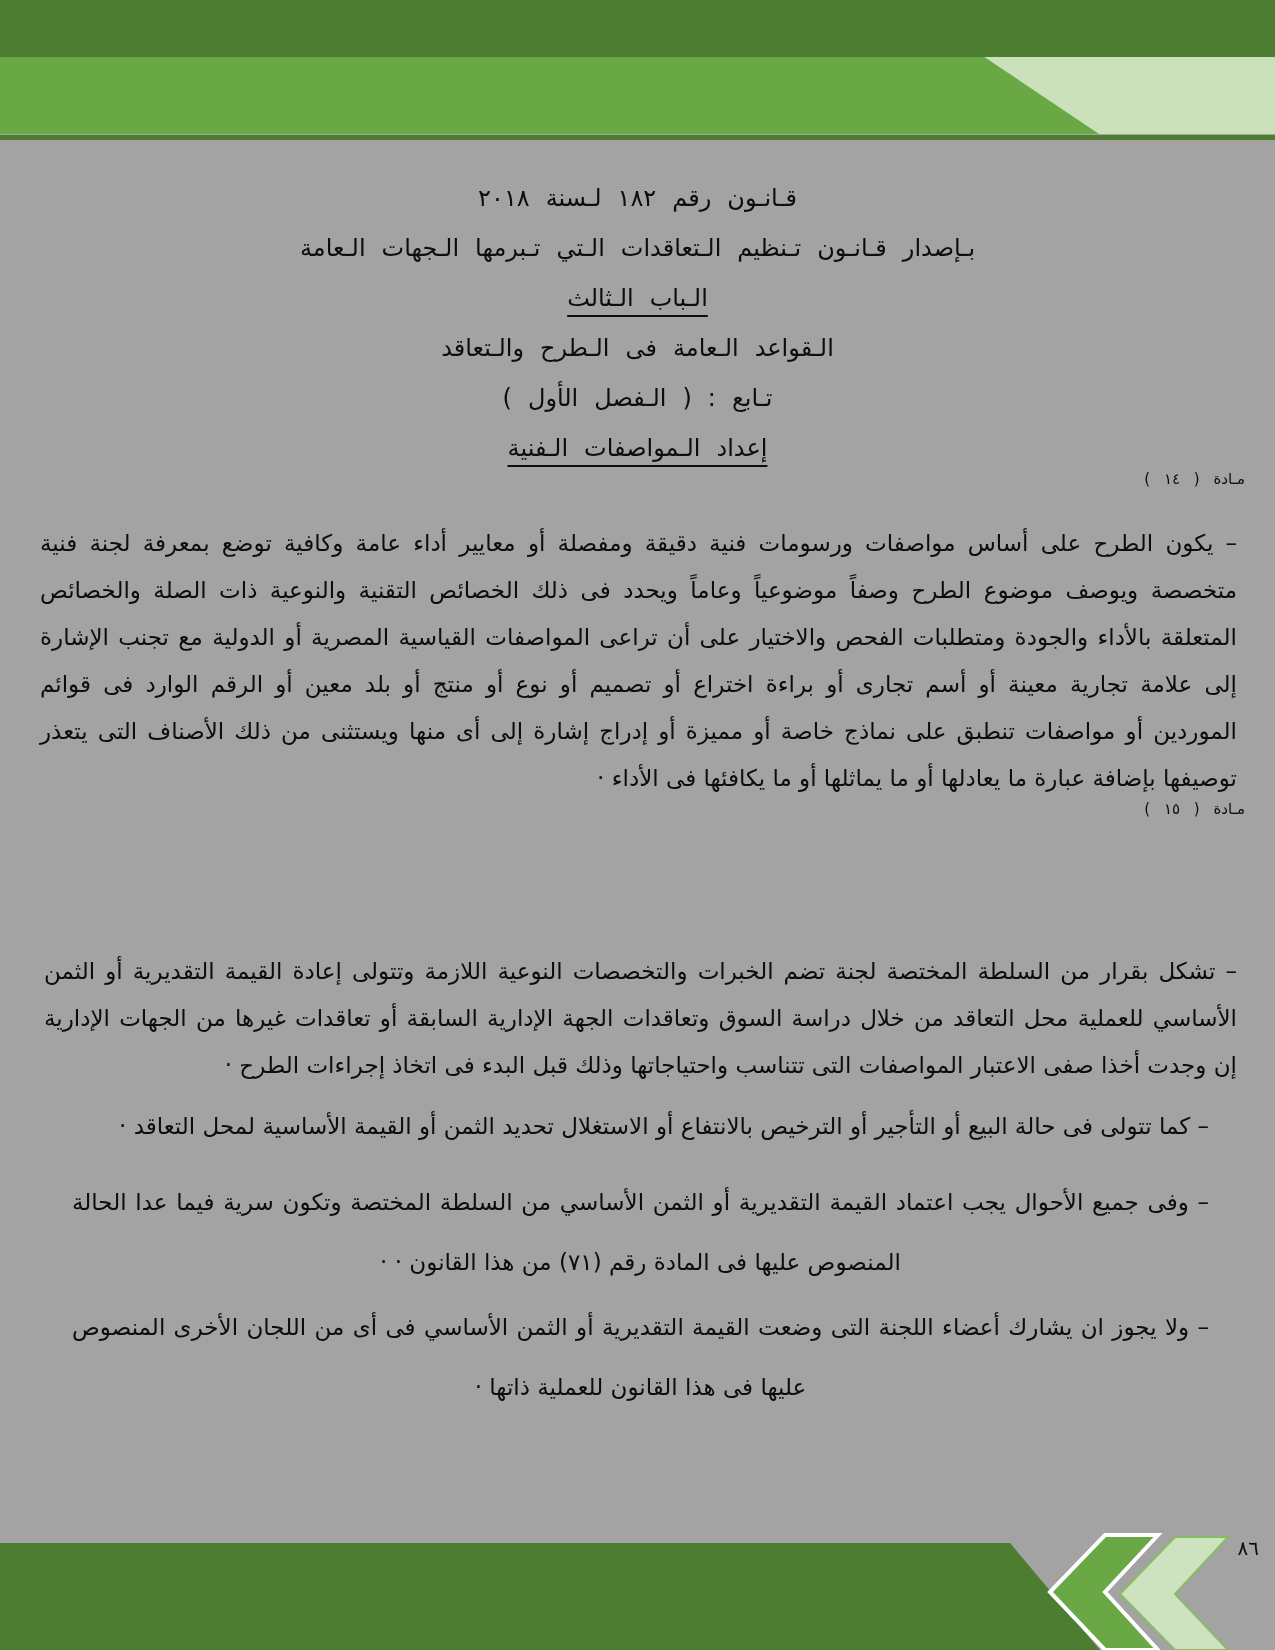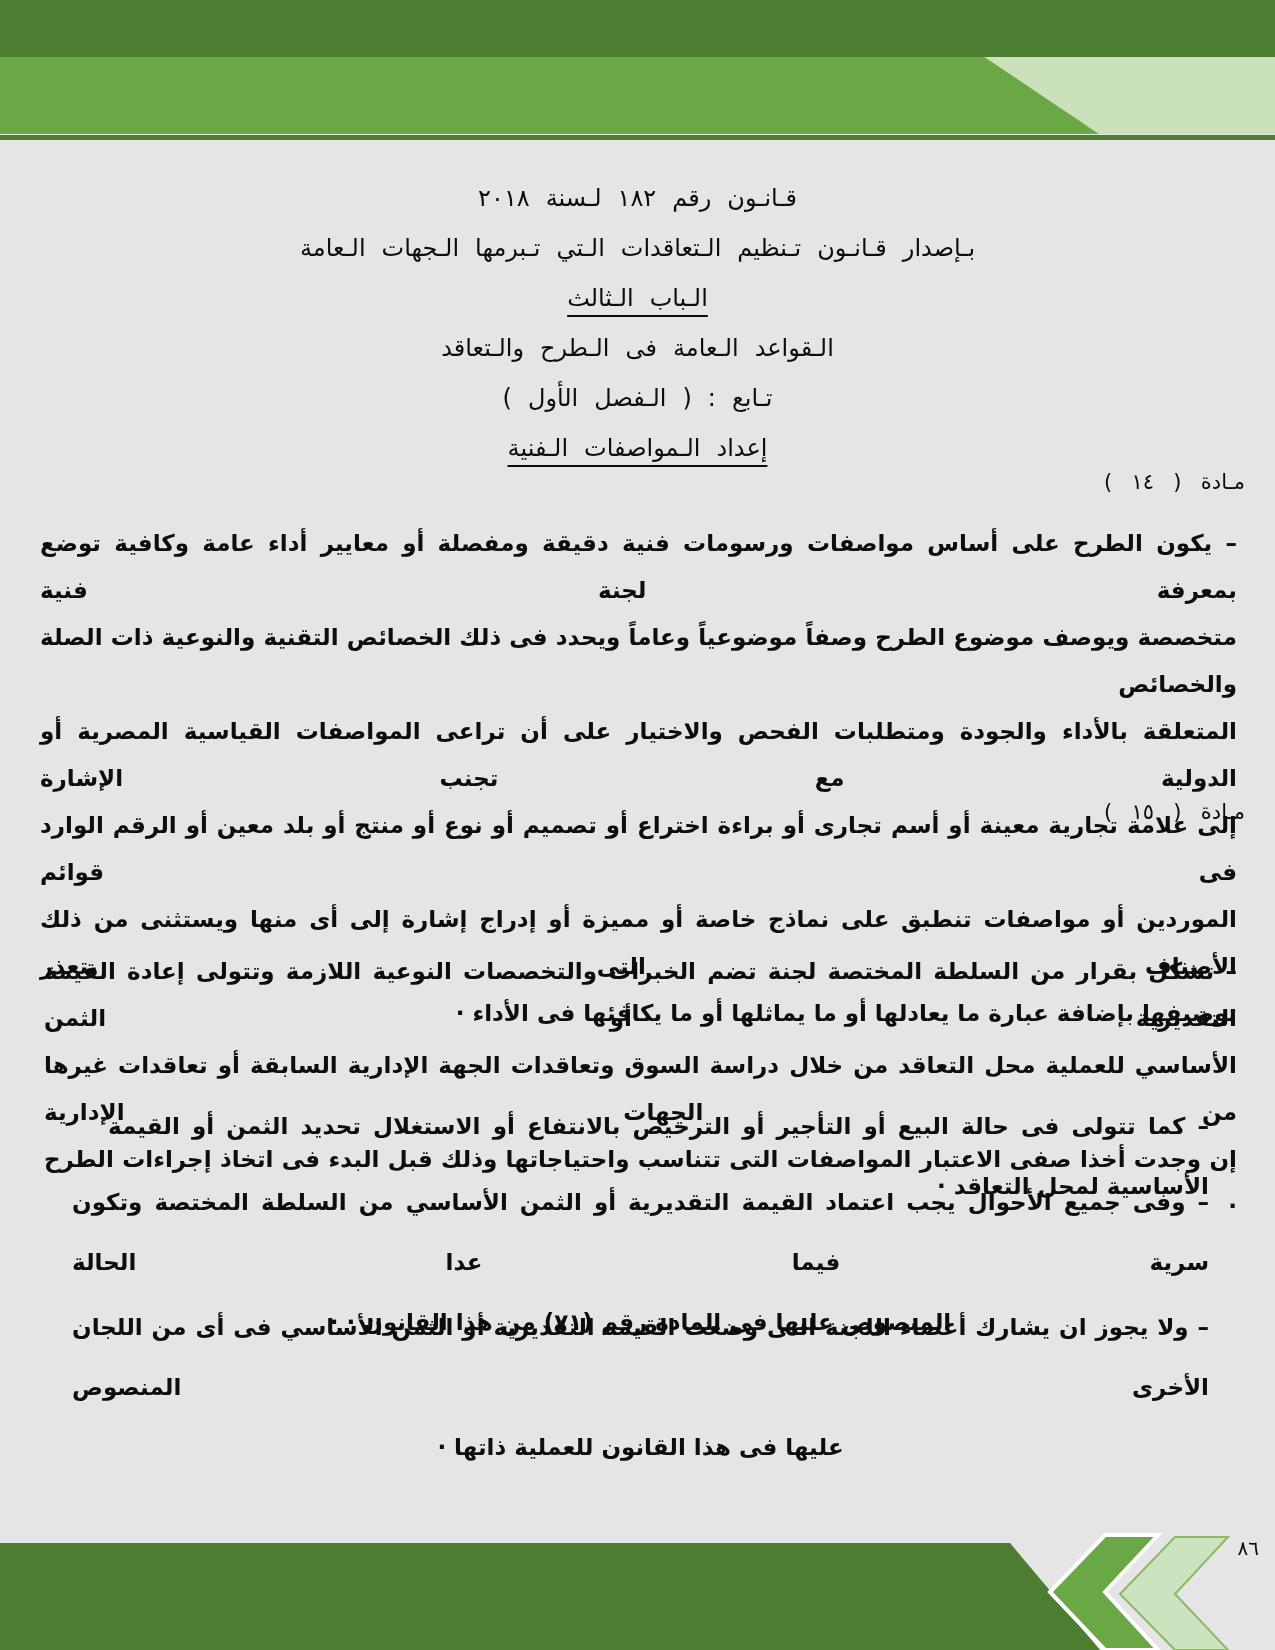--- a/index.html
+++ b/index.html
@@ -6,46 +6,46 @@
     --dark-green:#4c7d30;
     --medium-green:#6aa845;
     --light-green:#cbe1bc;
     --chevron-light:#cde3bf;
     --chevron-outline:#8abb63;
     --text:#0d0d0d;
   }
   html,body{margin:0;padding:0;background:#fff;}
   .page{
     position:relative;width:1275px;height:1650px;overflow:hidden;
-    background:#e5e5e5;direction:rtl;color:var(--text);
+    background:#a3a3a3;direction:rtl;color:var(--text);
     font-family:"DejaVu Sans",sans-serif;
   }
   
   .h-top{position:absolute;top:0;left:0;width:1275px;height:57px;background:var(--dark-green);}
   .h-band{position:absolute;top:57px;left:0;width:1275px;height:77px;background:var(--light-green);}
   .h-band-green{position:absolute;top:0;left:0;width:100%;height:100%;
     background:var(--medium-green);
     clip-path:polygon(0 0,77.2% 0,86.2% 100%,0 100%);}
   .h-rule{position:absolute;top:135px;left:0;width:1275px;height:5px;background:var(--dark-green);}
   
   .titleblock{
     position:absolute;top:173px;left:0;right:0;text-align:center;
     font-size:24px;font-weight:normal;letter-spacing:.10em;word-spacing:.35em;
   }
   .titleblock .t{height:50px;line-height:50px;white-space:nowrap;}
   .underlined{text-decoration:underline;text-underline-offset:9px;text-decoration-thickness:2px;}
   
   .art-heading{
-    position:absolute;right:30px;font-size:21px;font-weight:normal;
+    position:absolute;right:30px;font-size:15px;font-weight:normal;
     letter-spacing:.22em;word-spacing:.6em;white-space:nowrap;
   }
   #h14{top:470px;}
   #h15{top:800px;}
   
-  .para{position:absolute;font-weight:bold;font-size:23px;}
+  .para{position:absolute;font-weight:normal;font-size:23px;}
   .para .ln{text-align:justify;text-align-last:justify;}
   .para .ln.end-right{text-align-last:right;}
   .para .ln.end-center{text-align-last:center;}
   #p1{top:520px;right:38px;left:40px;line-height:47px;}
   #p2{top:948px;right:38px;left:44px;line-height:47px;}
   #p3{top:1096px;right:66px;left:72px;line-height:60px;margin-left:36px;}
   #p4{top:1172px;right:66px;left:72px;line-height:60px;}
   #p5{top:1297px;right:66px;left:72px;line-height:60px;}
   
   .footer-svg{position:absolute;left:0;top:1528px;width:1275px;height:122px;}

